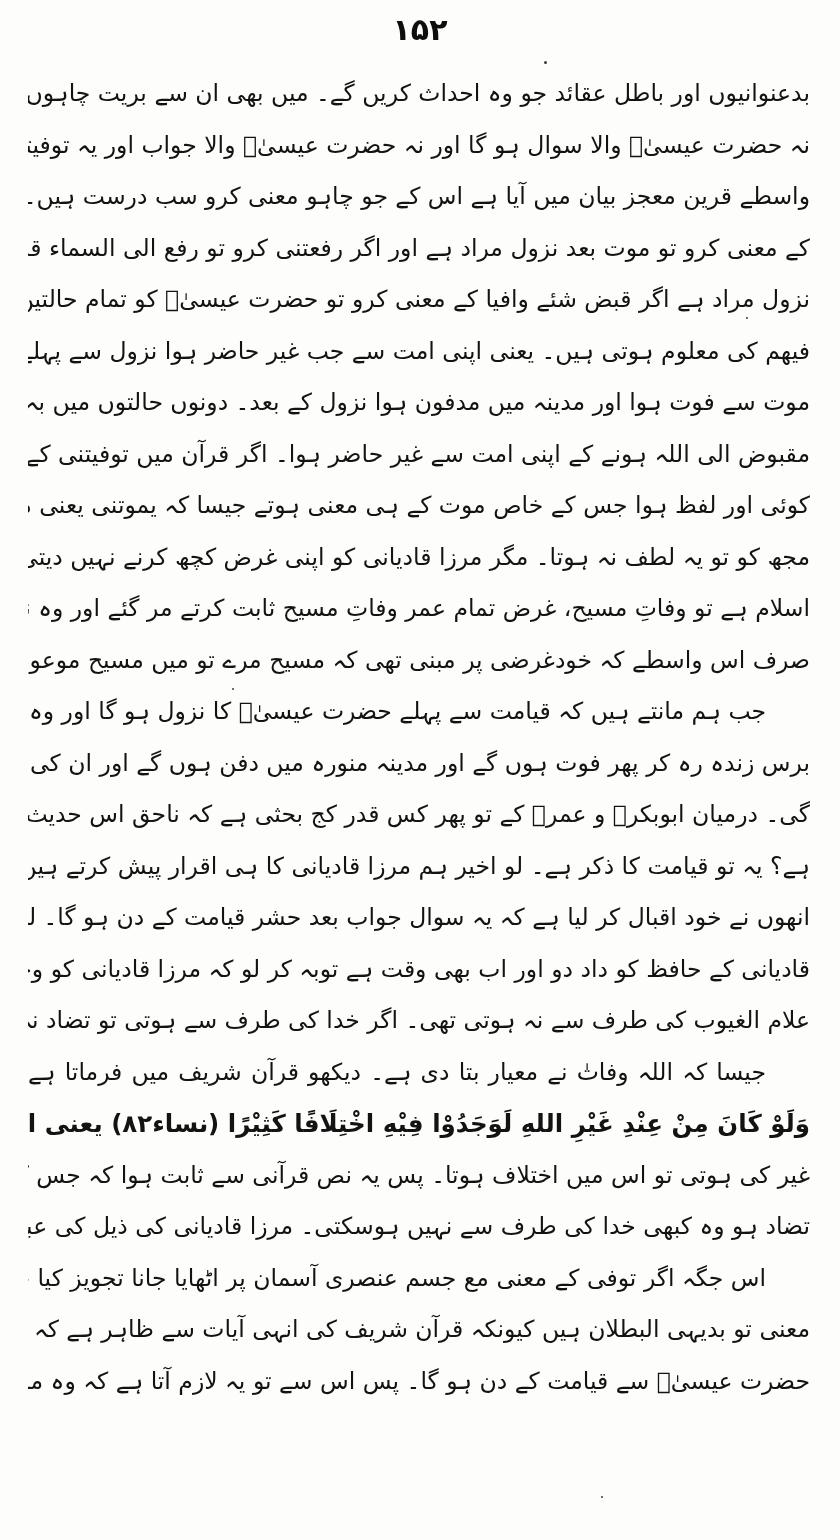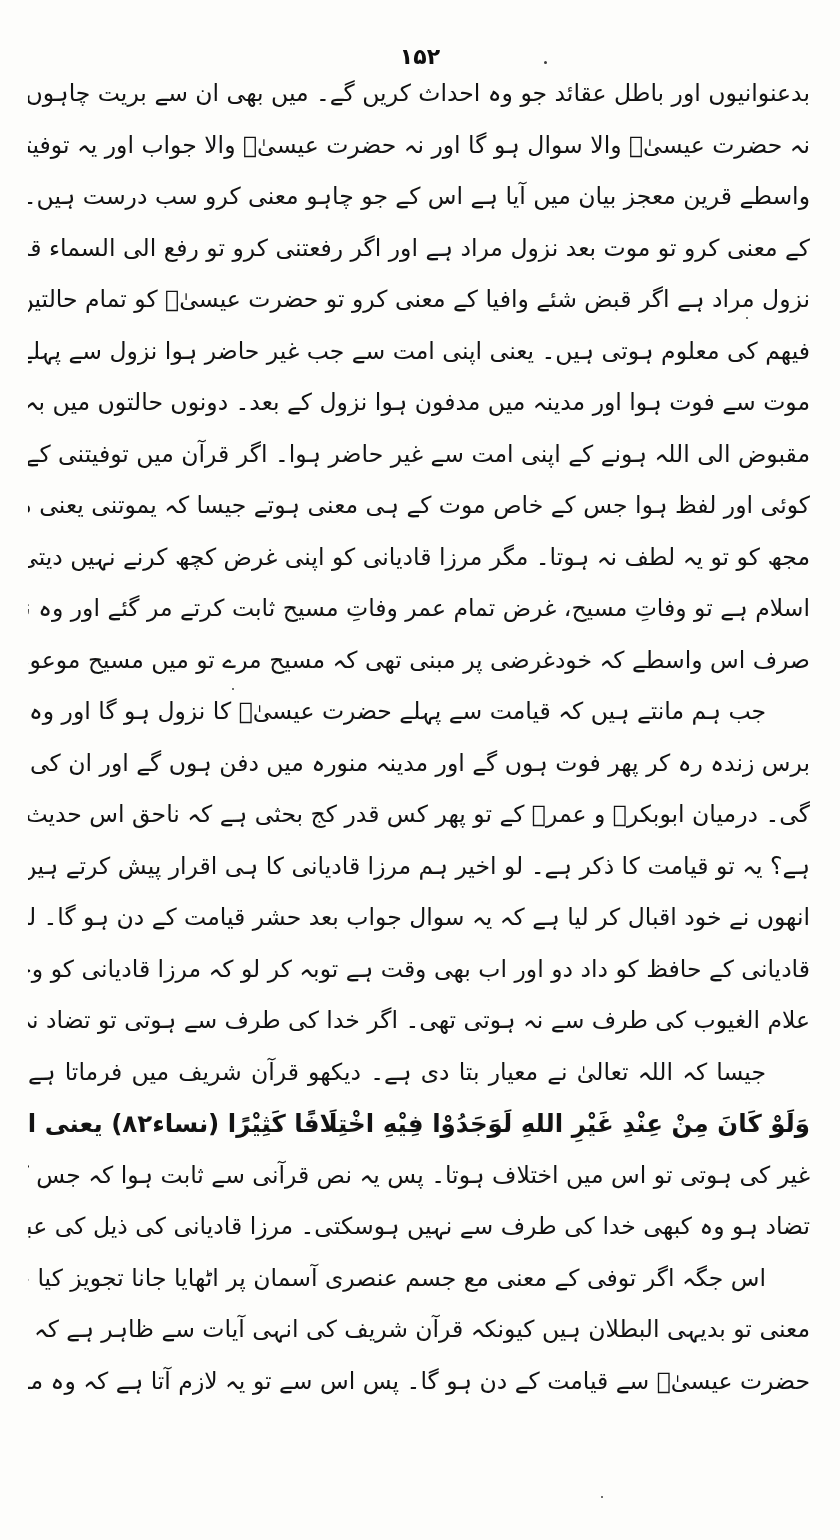--- a/index.html
+++ b/index.html
@@ -16,26 +16,25 @@
     color: #131313;
     overflow: hidden;
     font-family: "DejaVu Sans", sans-serif;
   }
   .page-number {
     position: absolute;
     top: 12px;
     left: 0;
     width: 100%;
     text-align: center;
-    font-size: 22px;
+    font-size: 30px;
     font-weight: 700;
     letter-spacing: 2px;
     direction: rtl;
     color: #0e0e0e;
-    margin-top: 32px;
   }
   .text-block {
     position: absolute;
     top: 68px;
     right: 30px;
     left: 28px;
     overflow: hidden;
     direction: rtl;
   }
   .text-line {
@@ -93,21 +92,21 @@
     <div class="text-line">مجھ کو تو یہ لطف نہ ہوتا۔ مگر مرزا قادیانی کو اپنی غرض کچھ کرنے نہیں دیتی ان کے نزدیک</div>
     <div class="text-line">اسلام ہے تو وفاتِ مسیح، غرض تمام عمر وفاتِ مسیح ثابت کرتے مر گئے اور وہ نہ ہوئی۔</div>
     <div class="text-line end">صرف اس واسطے کہ خودغرضی پر مبنی تھی کہ مسیح مرے تو میں مسیح موعود ہوں۔</div>
     <div class="text-line indent">جب ہم مانتے ہیں کہ قیامت سے پہلے حضرت عیسیٰؑ کا نزول ہو گا اور وہ ۴۵</div>
     <div class="text-line">برس زندہ رہ کر پھر فوت ہوں گے اور مدینہ منورہ میں دفن ہوں گے اور ان کی چوتھی قبر ہو</div>
     <div class="text-line">گی۔ درمیان ابوبکرؓ و عمرؓ کے تو پھر کس قدر کج بحثی ہے کہ ناحق اس حدیث کو پیش کیا جاتا</div>
     <div class="text-line">ہے؟ یہ تو قیامت کا ذکر ہے۔ لو اخیر ہم مرزا قادیانی کا ہی اقرار پیش کرتے ہیں۔ جس میں</div>
     <div class="text-line">انھوں نے خود اقبال کر لیا ہے کہ یہ سوال جواب بعد حشر قیامت کے دن ہو گا۔ لو اب تو مرزا</div>
     <div class="text-line">قادیانی کے حافظ کو داد دو اور اب بھی وقت ہے توبہ کر لو کہ مرزا قادیانی کو وحی حضرت خداوند</div>
     <div class="text-line end">علام الغیوب کی طرف سے نہ ہوتی تھی۔ اگر خدا کی طرف سے ہوتی تو تضاد نہ ہوتا۔</div>
-    <div class="text-line indent">جیسا کہ اللہ تعالیٰ نے معیار بتا دی ہے۔ دیکھو قرآن شریف میں فرماتا ہے</div>
+    <div class="text-line indent">جیسا کہ اللہ وفاتٰ نے معیار بتا دی ہے۔ دیکھو قرآن شریف میں فرماتا ہے</div>
     <div class="text-line arabic">وَلَوْ كَانَ مِنْ عِنْدِ غَيْرِ اللهِ لَوَجَدُوْا فِيْهِ اخْتِلَافًا كَثِيْرًا (نساء۸۲) یعنی اگر یہ کلام کسی</div>
     <div class="text-line">غیر کی ہوتی تو اس میں اختلاف ہوتا۔ پس یہ نص قرآنی سے ثابت ہوا کہ جس کلام میں</div>
     <div class="text-line">تضاد ہو وہ کبھی خدا کی طرف سے نہیں ہوسکتی۔ مرزا قادیانی کی ذیل کی عبارت دیکھو۔</div>
     <div class="text-line indent">اس جگہ اگر توفی کے معنی مع جسم عنصری آسمان پر اٹھایا جانا تجویز کیا جائے تو یہ</div>
     <div class="text-line">معنی تو بدیہی البطلان ہیں کیونکہ قرآن شریف کی انہی آیات سے ظاہر ہے کہ یہ سوال</div>
     <div class="text-line">حضرت عیسیٰؑ سے قیامت کے دن ہو گا۔ پس اس سے تو یہ لازم آتا ہے کہ وہ موت سے</div>
   </div>
 
 </div>
 

